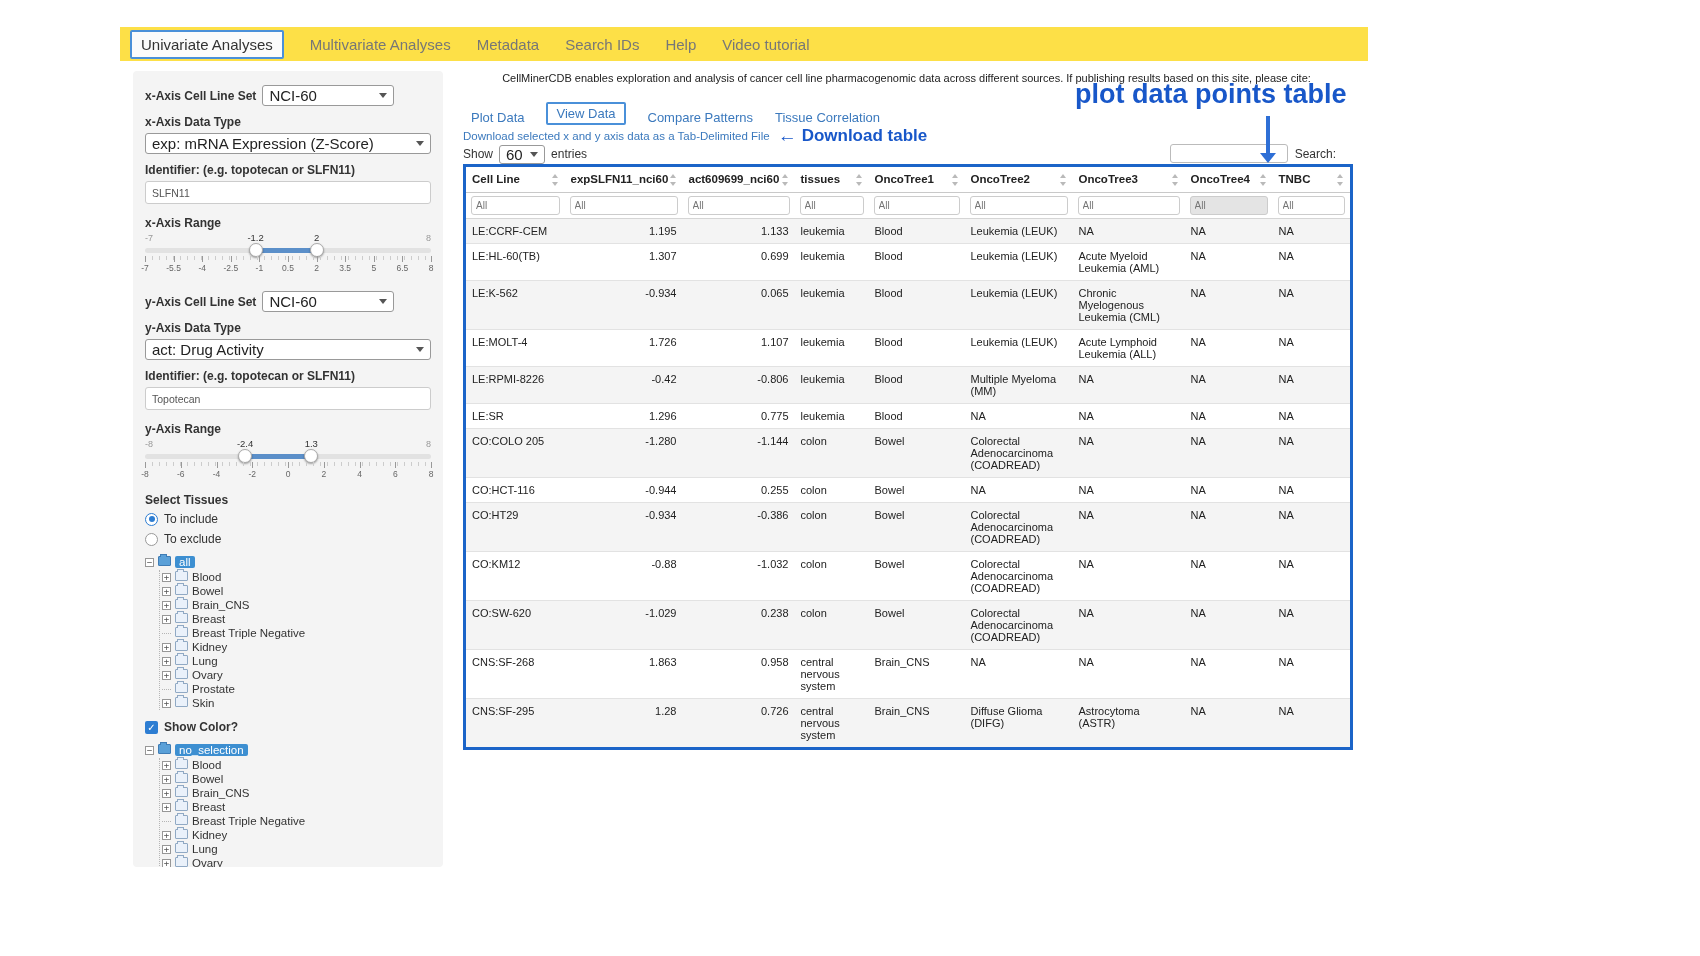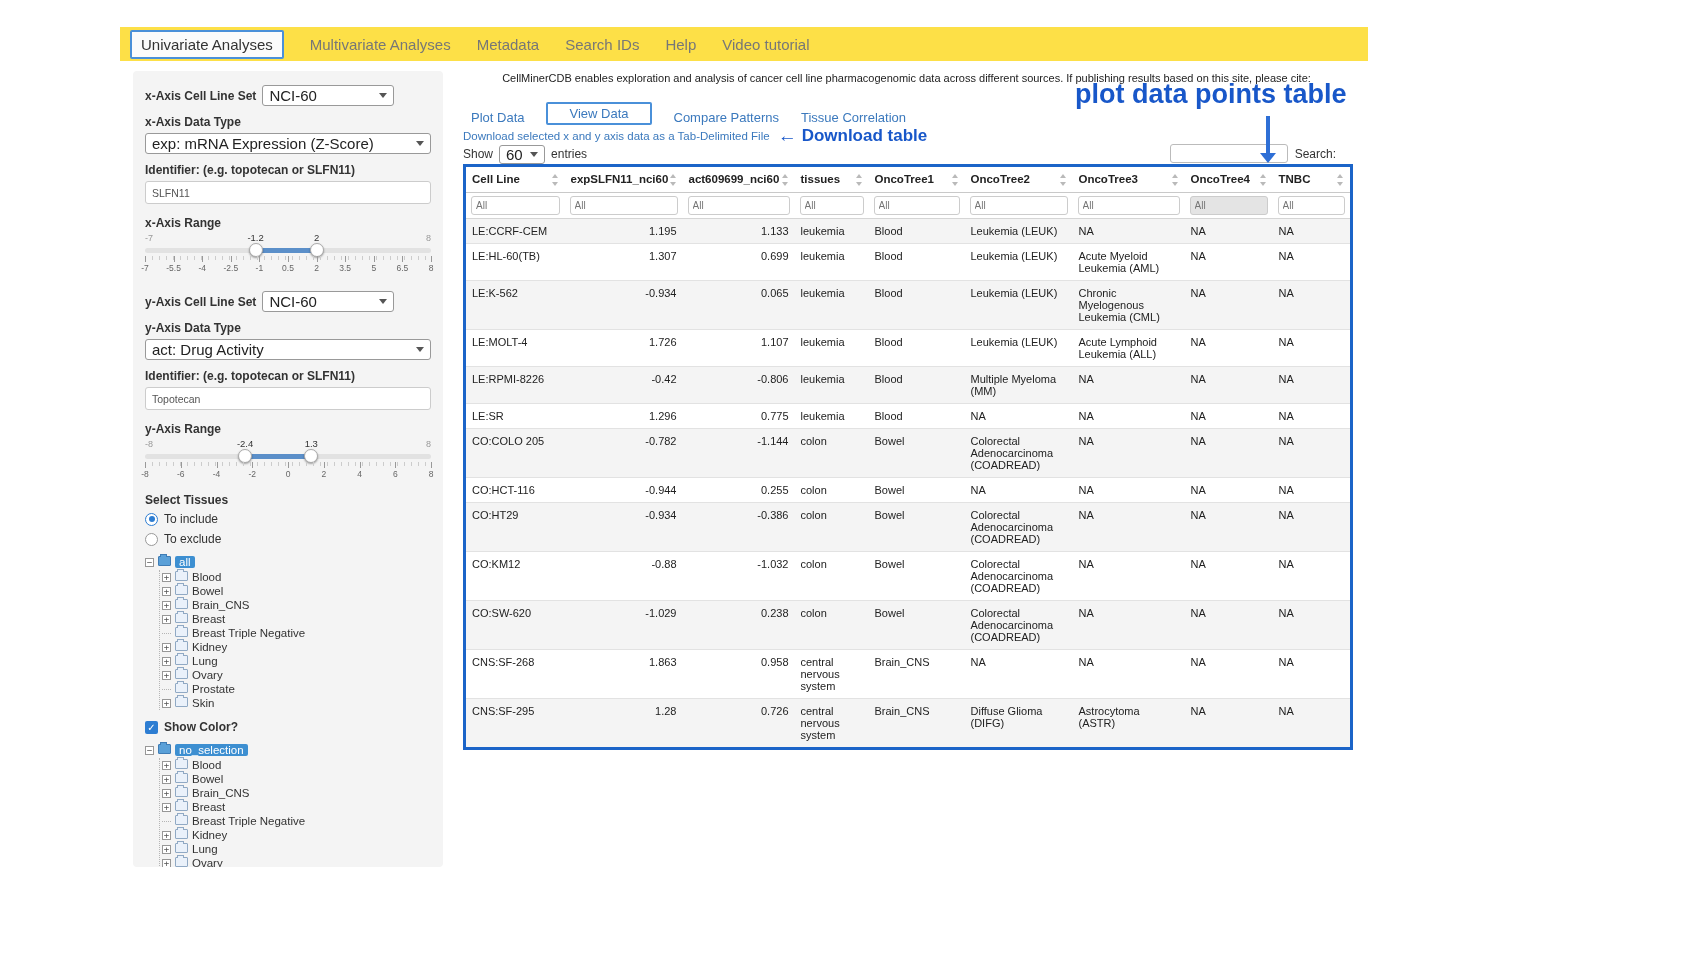--- a/index.html
+++ b/index.html
@@ -68,21 +68,21 @@
     background:#eaf1fa; border:1px solid #90a9c4; border-bottom:none; }
   .folder-root { background:#5aa0d8; border-color:#3f7cb5; }
   .folder-root::before { background:#5aa0d8; border-color:#3f7cb5; }
 
   
   .main { position:absolute; left:343px; top:40px; width:887px; height:860px; }
   .citation { position:absolute; top:5px; left:0; right:0; text-align:center; font-size:11px; color:#222; white-space:nowrap; }
   .citation-link { position:absolute; top:19px; left:0; right:0; text-align:center; font-size:11px; color:#3b79bd; cursor:pointer; }
   .subtabs { position:absolute; top:36px; left:8px; display:flex; align-items:flex-end; gap:22px; height:22px; }
   .subtab { color:#3b79bd; font-size:13px; cursor:pointer; white-space:nowrap; }
-  .subtab.active { border:2px solid #4a90d9; border-radius:2px; padding:2px 21px; }
+  .subtab.active { border:2px solid #4a90d9; border-radius:2px; padding:2px 8px; }
   .dl-row { position:absolute; top:59px; left:0; display:flex; align-items:center; }
   .dl-link { color:#3b79bd; font-size:11.5px; cursor:pointer; }
   .ann-arrow-left { color:#1857c9; font-size:19px; font-weight:bold; margin-left:8px; line-height:14px; }
   .ann-text { color:#1857c9; font-size:17px; font-weight:bold; margin-left:5px; white-space:nowrap; }
   .controls-row { position:absolute; top:76px; left:0; width:100%; height:22px; font-size:12px; color:#333;
     display:flex; align-items:center; gap:6px; }
   .sel-entries { width:46px; height:19px; }
   .search-wrap { position:absolute; right:14px; top:1px; display:flex; align-items:center; gap:7px; }
   .search-input { width:118px; height:19px; border:1px solid #bbb; border-radius:3px; font-family:inherit; padding:0 4px; }
   .search-label { font-size:12px; color:#333; }
@@ -492,21 +492,21 @@
             <td class="num">0.775</td>
             <td>leukemia</td>
             <td>Blood</td>
             <td>NA</td>
             <td>NA</td>
             <td>NA</td>
             <td>NA</td>
           </tr>
           <tr>
             <td>CO:COLO 205</td>
-            <td class="num">-0.782</td>
+            <td class="num">-1.280</td>
             <td class="num">-1.144</td>
             <td>colon</td>
             <td>Bowel</td>
             <td>Colorectal Adenocarcinoma (COADREAD)</td>
             <td>NA</td>
             <td>NA</td>
             <td>NA</td>
           </tr>
           <tr>
             <td>CO:HCT-116</td>

